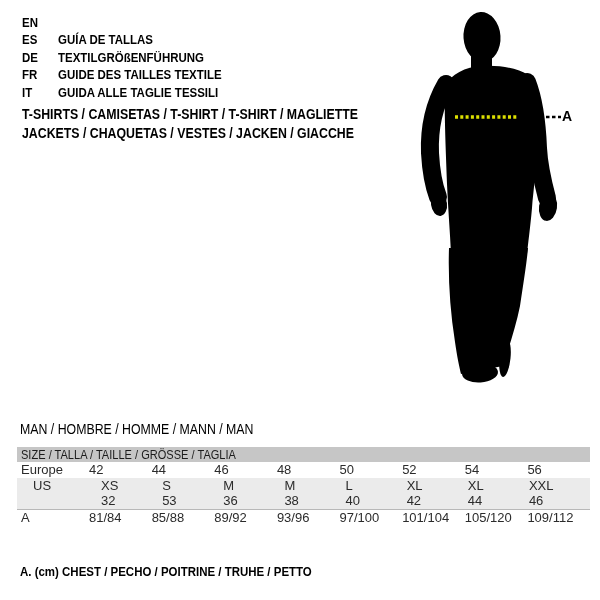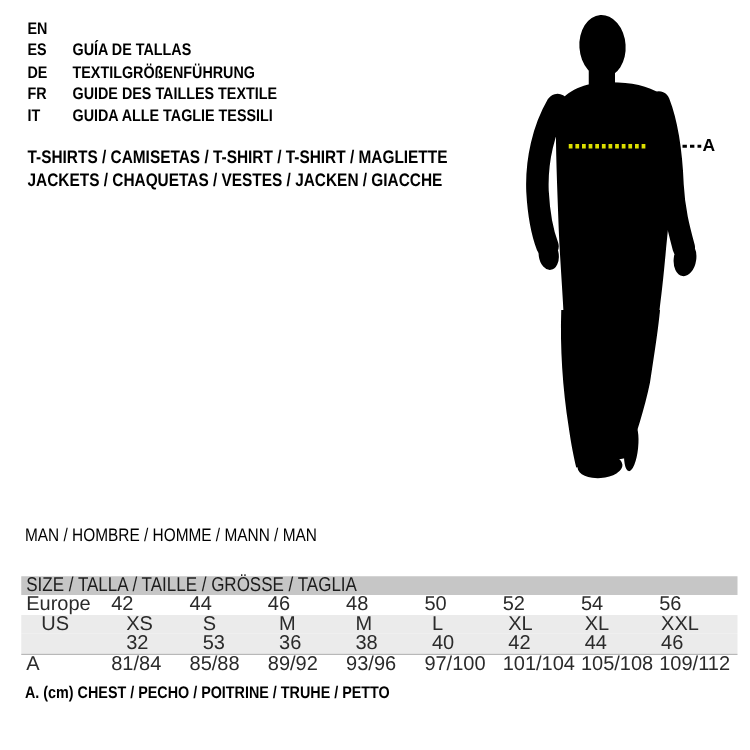--- a/index.html
+++ b/index.html
@@ -9,41 +9,41 @@
   }
   .cond{display:inline-block;transform:scaleX(0.85);transform-origin:0 50%;white-space:nowrap;}
 
   
   .langs{position:absolute;left:22px;top:12px;}
   .lang-row{height:17.5px;display:flex;align-items:flex-end;}
   .lang-code{width:36px;font-size:13.5px;font-weight:700;}
   .lang-term{font-size:13.5px;font-weight:700;}
 
   
-  .cats{position:absolute;left:22px;top:117px;}
+  .cats{position:absolute;left:22px;top:105px;}
   .cat-line{height:18.5px;font-size:14.5px;font-weight:700;display:flex;align-items:center;}
 
   
   .figure{position:absolute;left:415px;top:8px;width:160px;height:385px;}
   .measure-label{position:absolute;left:147px;top:101px;font-size:14px;font-weight:700;line-height:14px;}
 
   
   .section-title{position:absolute;left:20px;top:421px;font-size:14.5px;font-weight:400;}
 
   
-  .size-table{position:absolute;left:17px;top:461px;width:573px;font-size:16px;color:#2b2b2b;}
+  .size-table{position:absolute;left:17px;top:447px;width:573px;font-size:13px;color:#2b2b2b;}
   .st-header{background:#c6c6c6;height:15px;line-height:15px;padding-left:4px;color:#1c1c1c;}
   .st-row{display:flex;height:15.5px;line-height:15.5px;}
   .st-row.shaded{background:#ebebeb;padding-left:12px;}
   .st-row.topline{border-top:1px solid #b8b8b8;height:16.5px;line-height:16.5px;}
   .st-label{width:68px;padding-left:4px;text-align:left;}
   .st-cell{flex:1;text-align:left;}
 
   
-  .footnote{position:absolute;left:20px;top:546px;font-size:13.5px;font-weight:700;}
+  .footnote{position:absolute;left:20px;top:564px;font-size:13.5px;font-weight:700;}
 </style>
 </head>
 <body>
 
 <div class="page">
 
   <div class="langs">
     <div class="lang-row">
       <span class="lang-code"><span class="cond">EN</span></span>
     </div>
@@ -136,20 +136,20 @@
     </div>
 
     <div class="st-row topline">
       <span class="st-label">A</span>
       <span class="st-cell">81/84</span>
       <span class="st-cell">85/88</span>
       <span class="st-cell">89/92</span>
       <span class="st-cell">93/96</span>
       <span class="st-cell">97/100</span>
       <span class="st-cell">101/104</span>
-      <span class="st-cell">105/108</span>
+      <span class="st-cell">105/120</span>
       <span class="st-cell">109/112</span>
     </div>
   </div>
 
   <div class="footnote"><span class="cond">A. (cm) CHEST / PECHO / POITRINE / TRUHE / PETTO</span></div>
 
 </div>
 
 </body></html>

